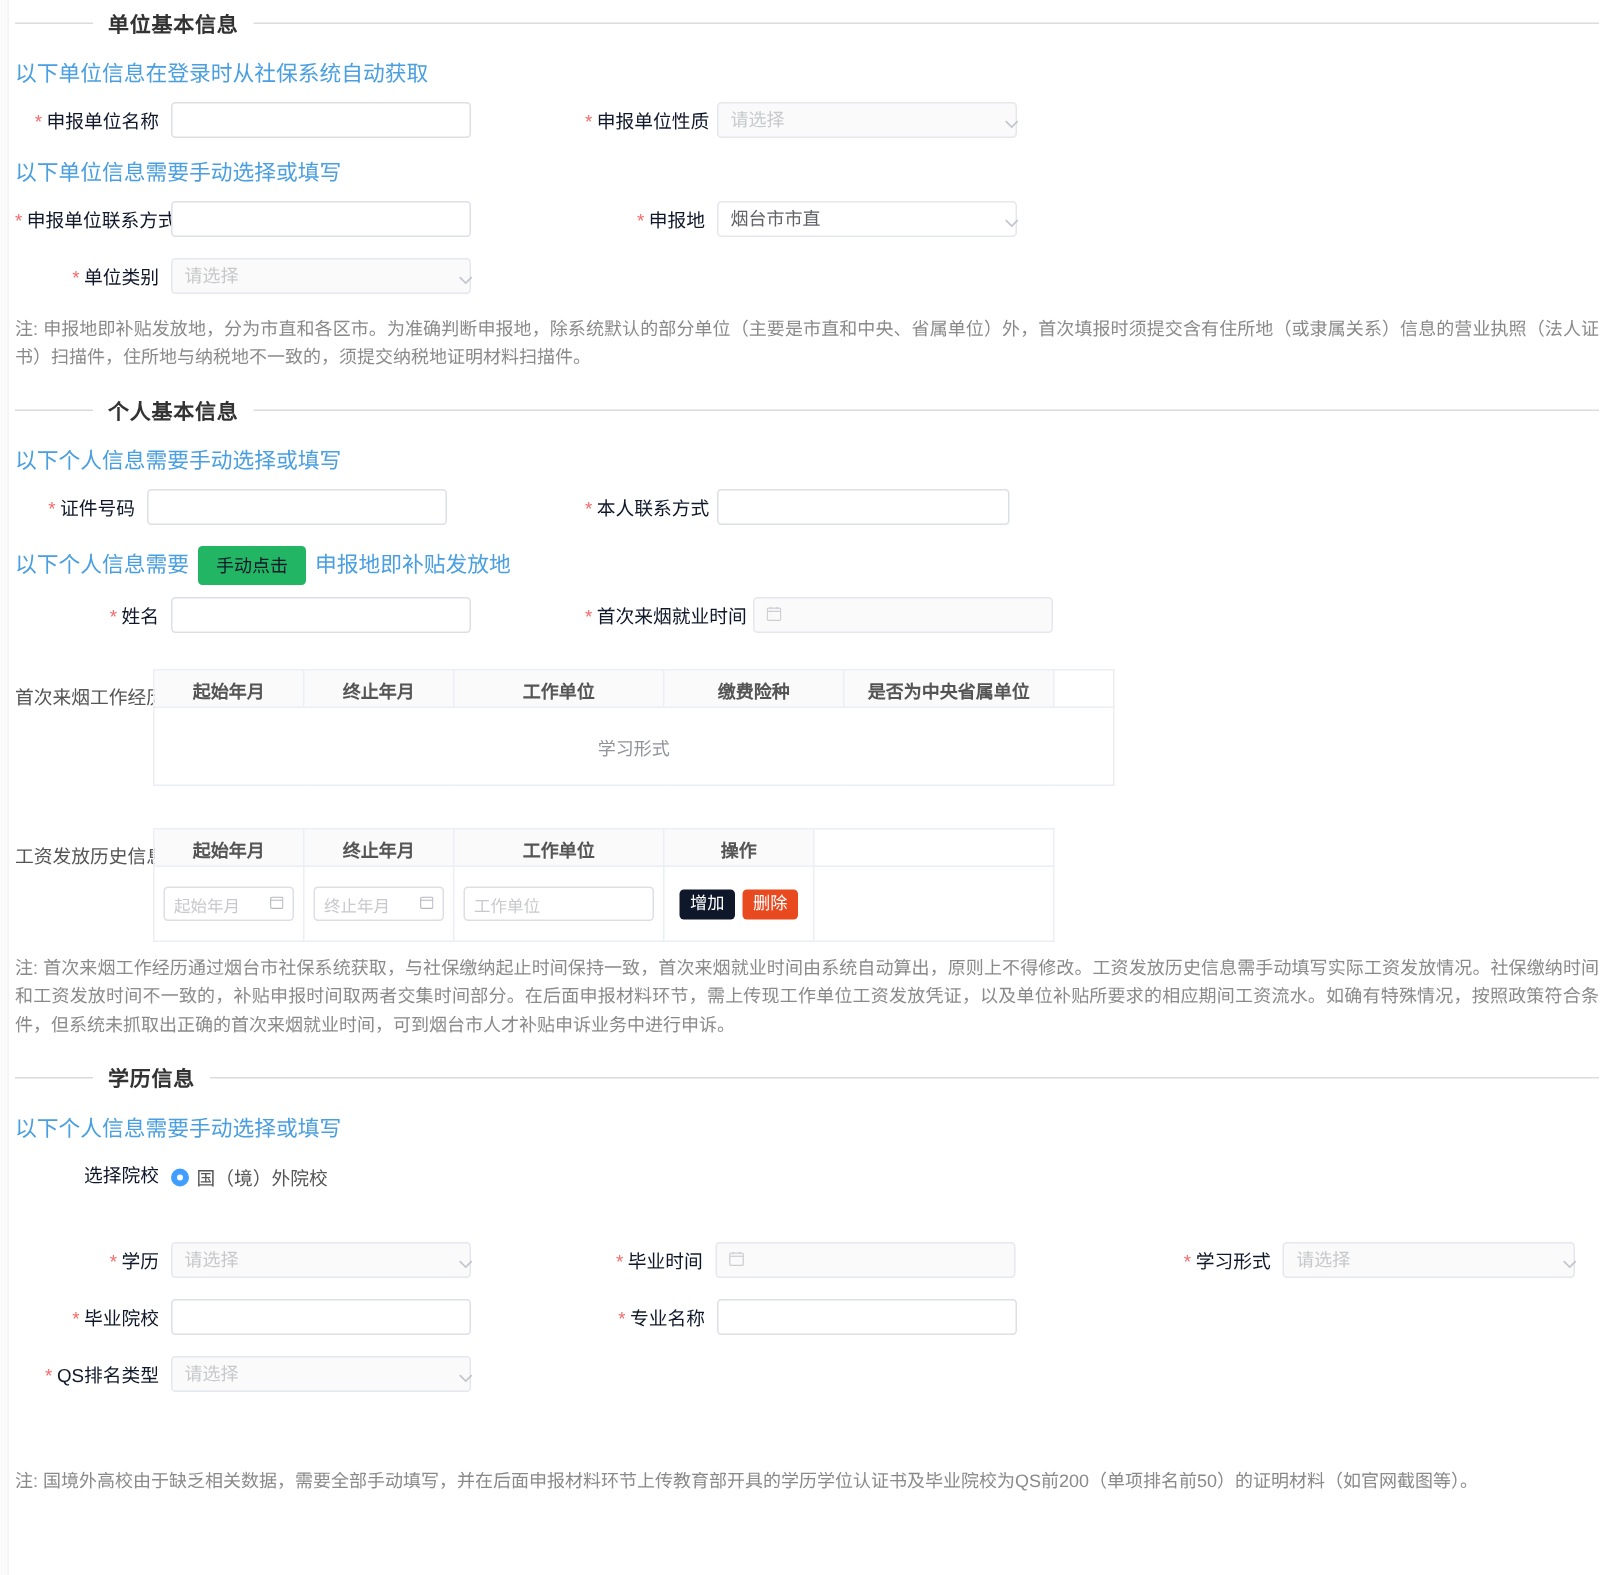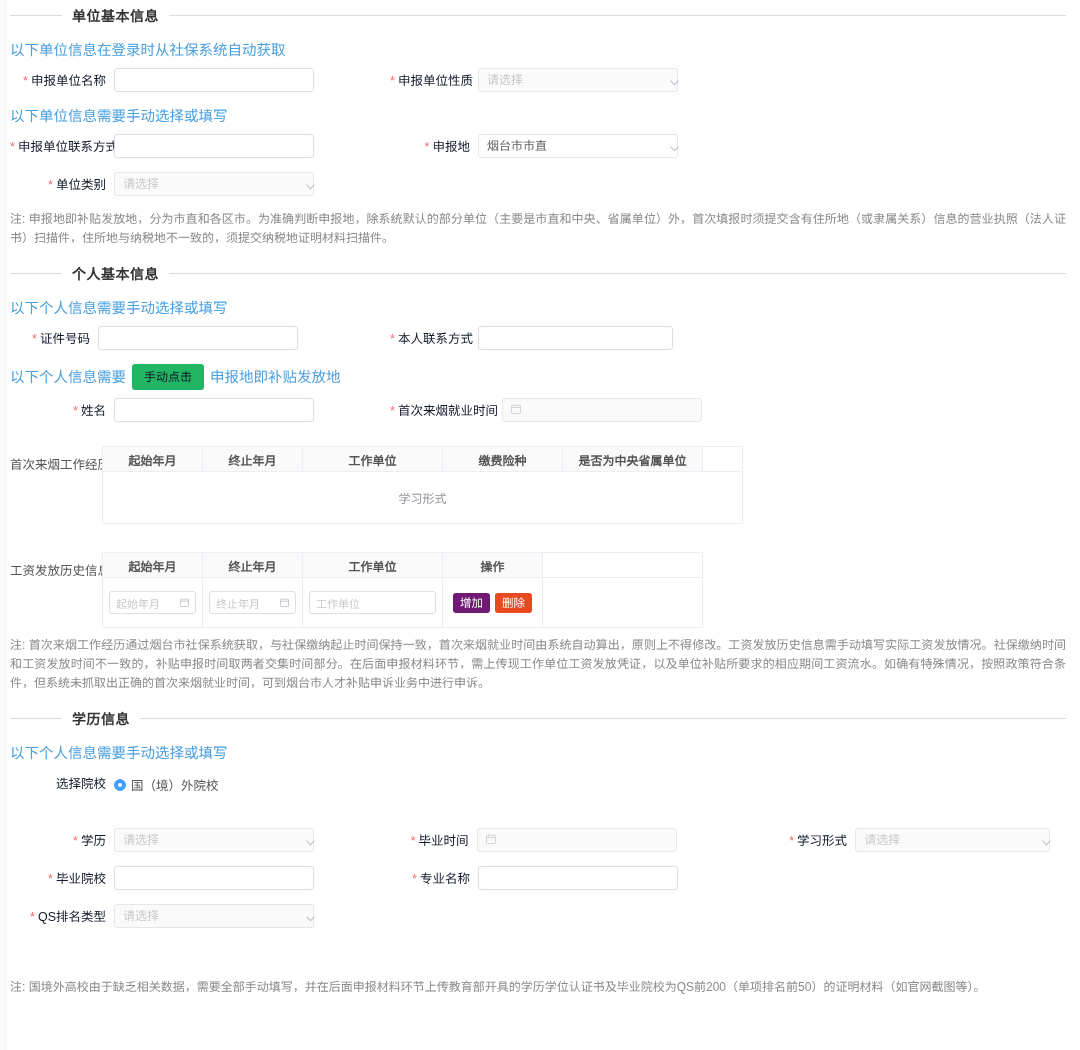--- a/index.html
+++ b/index.html
@@ -271,21 +271,21 @@
   .btn-sm {
     display: inline-block;
     font-size: 11.5px;
     color: #fff;
     border-radius: 3px;
     padding: 4px 7px;
     line-height: 12px;
     cursor: pointer;
     border: none;
   }
-  .btn-add { background: #701a75; margin-right: 5px; }
+  .btn-add { background: #0f172a; margin-right: 5px; }
   .btn-del { background: #e8491f; }
   .spacer-20 { height: 20px; }
   .spacer-10 { height: 10px; }
 </style>
 </head>
 <body>
 
 <div class="page">
   <div class="edge-left"></div>
   <div class="inner">

